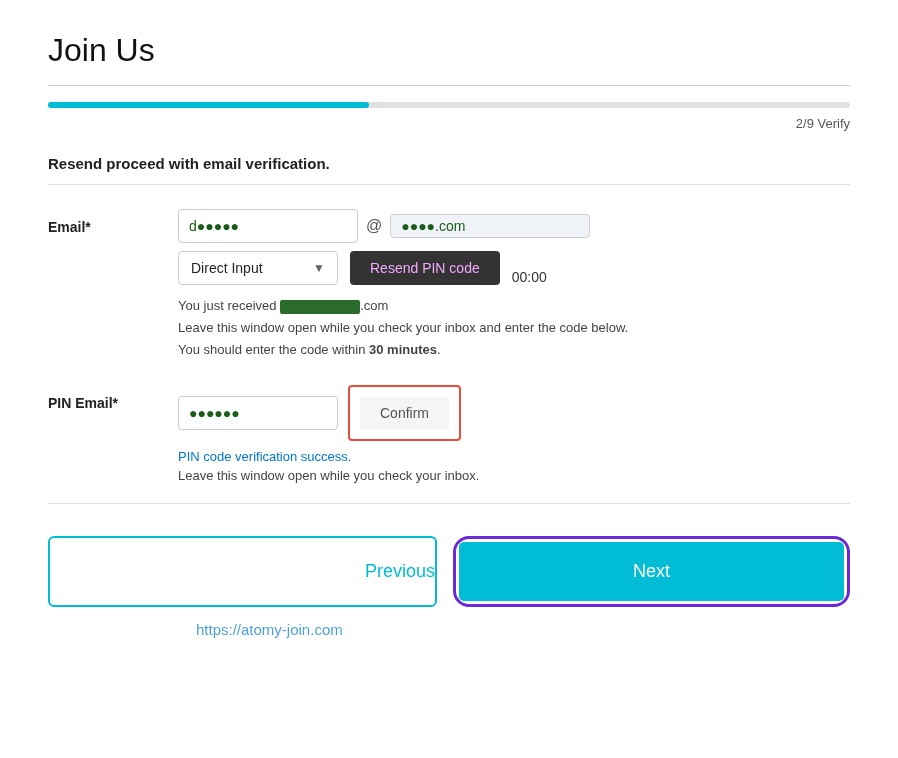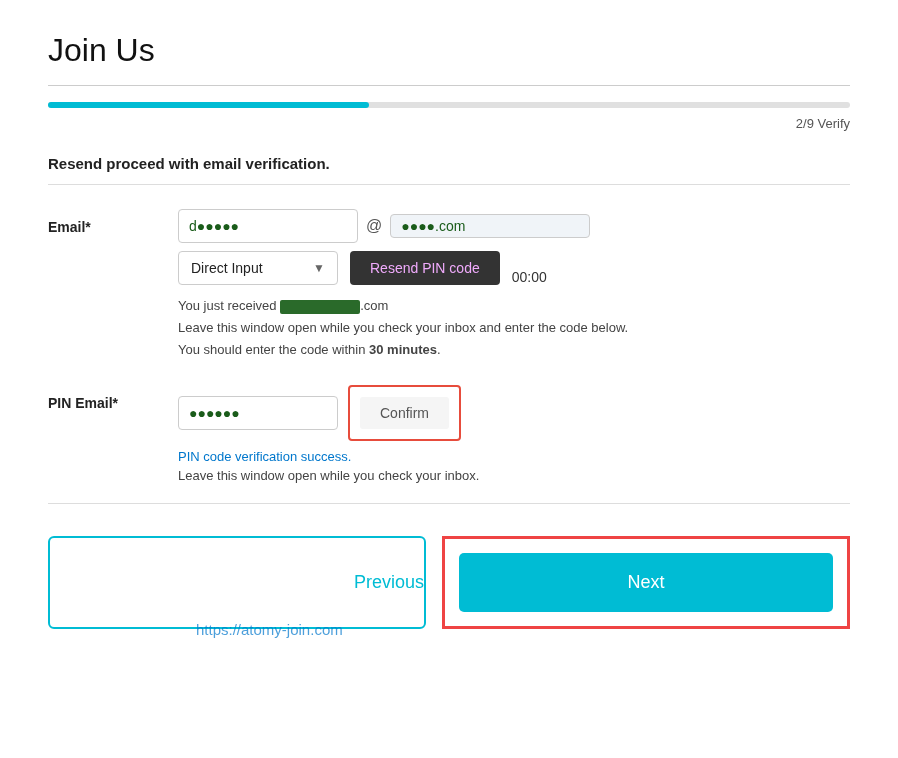--- a/index.html
+++ b/index.html
@@ -201,23 +201,23 @@
       background: #fff;
       color: #00bcd4;
       border: 2px solid #00bcd4;
       border-radius: 6px;
       font-size: 18px;
       cursor: pointer;
       text-align: right;
     }
     .btn-next-wrapper {
       flex: 1;
-      border: 3px solid #ef4444;
-      border-radius: 0;
-      padding: 14px;
+      border: 3px solid #6d28d9;
+      border-radius: 16px;
+      padding: 3px;
     }
     .btn-next {
       width: 100%;
       padding: 19px 0;
       background: #00bcd4;
       color: #fff;
       border: none;
       border-radius: 5px;
       font-size: 18px;
       cursor: pointer;

